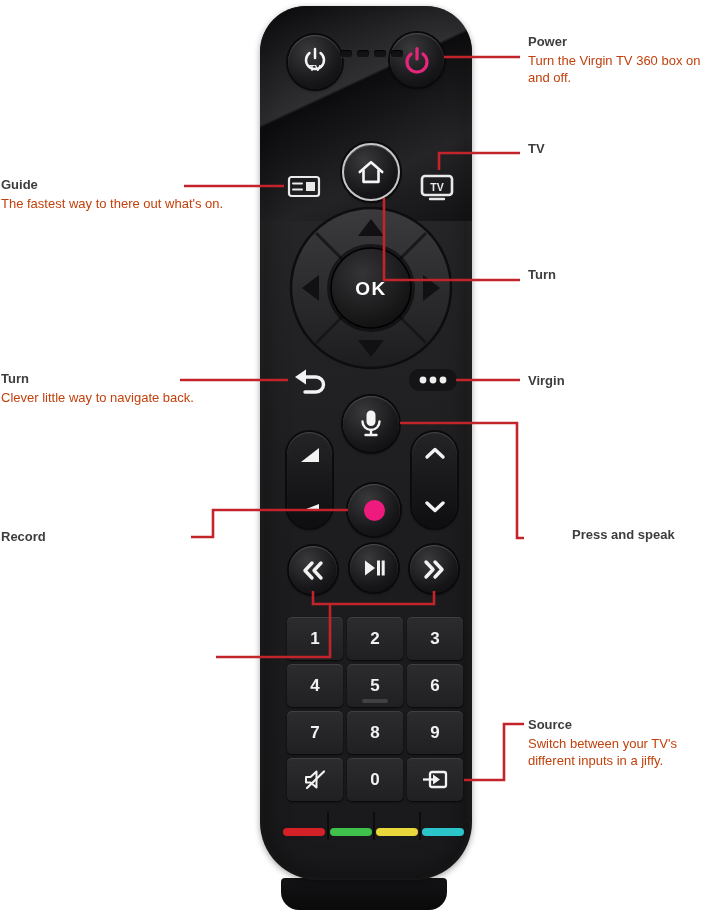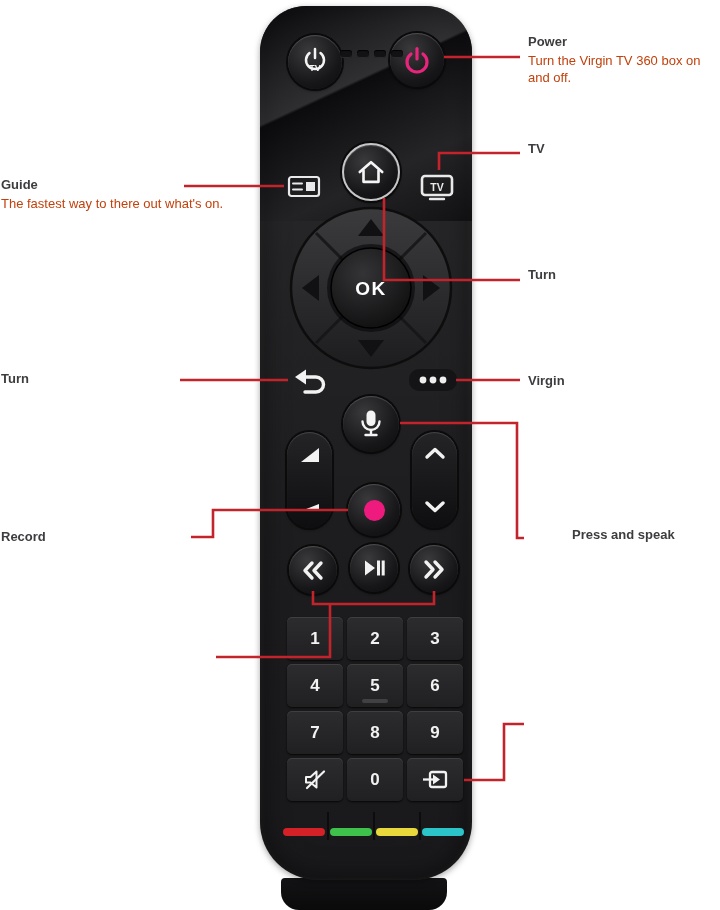--- a/index.html
+++ b/index.html
@@ -267,25 +267,31 @@
   </div>
   <div class="ann ann-right" style="top:266px;">
     <p class="ann-title">Turn</p>
   </div>
   <div class="ann ann-right" style="top:372px;">
     <p class="ann-title">Virgin</p>
   </div>
   <div class="ann ann-right" style="top:526px;margin-left:44px;">
     <p class="ann-title">Press and speak</p>
   </div>
+  <div class="ann ann-right" style="top:716px;">
+    <p class="ann-title">Source</p>
+    <p class="ann-body">Switch between your TV's
+different inputs in a jiffy.</p>
+  </div>
 
   <div class="ann ann-left" style="top:176px;">
     <p class="ann-title">Guide</p>
     <p class="ann-body">The fastest way to there out what's on.</p>
   </div>
   <div class="ann ann-left" style="top:370px;">
     <p class="ann-title">Turn</p>
+    <p class="ann-body">Clever little way to navigate back.</p>
   </div>
   <div class="ann ann-left" style="top:528px;">
     <p class="ann-title">Record</p>
   </div>
 
 </div>
 
 </body></html>

